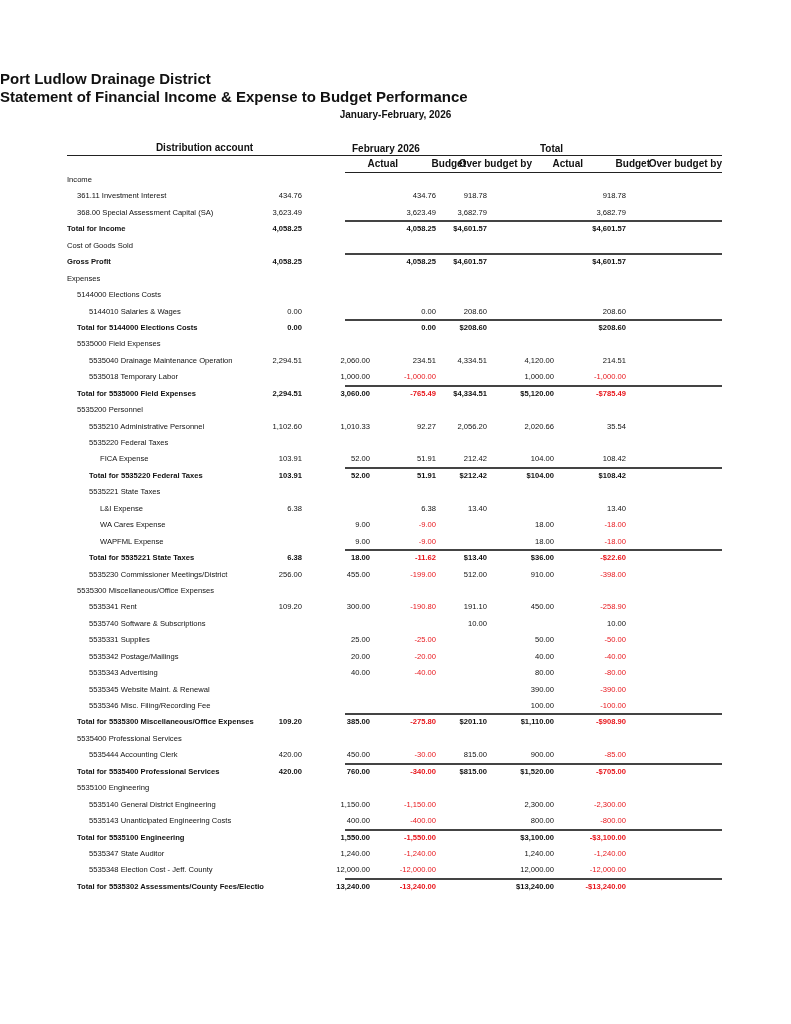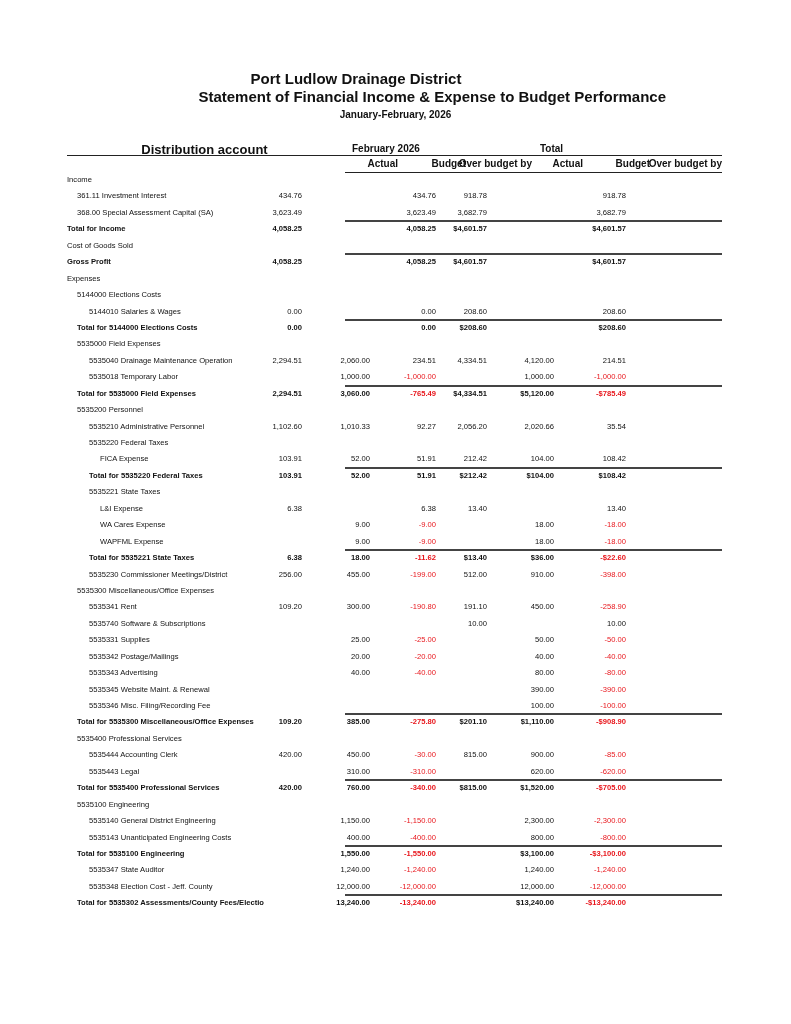--- a/index.html
+++ b/index.html
@@ -1,27 +1,27 @@
 <!DOCTYPE html>
 <html><head>
   <meta charset="utf-8">
   <style>
     html, body { margin: 0; padding: 0; background: #ffffff; }
     body { width: 791px; height: 1024px; position: relative; overflow: hidden;
            font-family: "Liberation Sans", sans-serif; color: #111; }
     .page { position: absolute; left: 0; top: 0; width: 791px; height: 1024px; }
-    .title1 { position: absolute; left: 0; width: 712px; top: 70px; text-align: center;
+    .title1 { position: absolute; left: 0; width: 712px; top: 70px; text-align: left;
               font-size: 15px; font-weight: bold; line-height: 18px; }
-    .title2 { position: absolute; left: 0; width: 666px; top: 88px; text-align: right;
+    .title2 { position: absolute; left: 0; width: 666px; top: 88px; text-align: left;
               font-size: 15px; font-weight: bold; line-height: 18px; }
     .title3 { position: absolute; left: 0; width: 791px; top: 109px; text-align: center;
               font-size: 10px; font-weight: bold; line-height: 12px; }
 
     .hdr-acct { position: absolute; left: 67px; width: 275px; top: 142px; text-align: center;
-                font-size: 13px; font-weight: bold; }
+                font-size: 10px; font-weight: bold; }
     .hdr-group { position: absolute; top: 143px; font-size: 10px; font-weight: bold; }
     .hdr-feb { left: 352px; width: 182px; }
     .hdr-tot { left: 540px; width: 182px; }
     .rule-top { position: absolute; left: 67px; top: 155px; width: 655px; height: 0;
                 border-top: 1.3px solid #222; }
     .col-hdr { position: absolute; top: 158px; font-size: 10px; font-weight: bold; text-align: right; }
     .rule-colhdr { position: absolute; left: 345px; top: 172px; width: 377px; height: 0;
                    border-top: 1.3px solid #222; }
 
     .rows { position: absolute; left: 0; top: 172px; width: 695px; }
@@ -284,27 +284,20 @@
       </div>
       <div class="row">
         <span class="lbl ind2">5535444 Accounting Clerk</span>
         <span class="num c0">420.00</span>
         <span class="num c1">450.00</span>
         <span class="num c2 neg">-30.00</span>
         <span class="num c3">815.00</span>
         <span class="num c4">900.00</span>
         <span class="num c5 neg">-85.00</span>
       </div>
-      <div class="row">
-        <span class="lbl ind2">5535443 Legal</span>
-        <span class="num c1">310.00</span>
-        <span class="num c2 neg">-310.00</span>
-        <span class="num c4">620.00</span>
-        <span class="num c5 neg">-620.00</span>
-      </div>
       <div class="row total ruled">
         <span class="lbl ind1">Total for 5535400 Professional Services</span>
         <span class="num c0">420.00</span>
         <span class="num c1">760.00</span>
         <span class="num c2 neg">-340.00</span>
         <span class="num c3">$815.00</span>
         <span class="num c4">$1,520.00</span>
         <span class="num c5 neg">-$705.00</span>
       </div>
       <div class="row">

